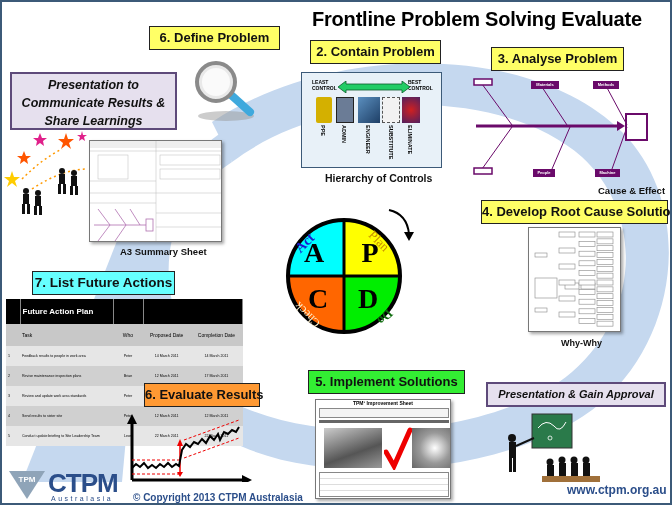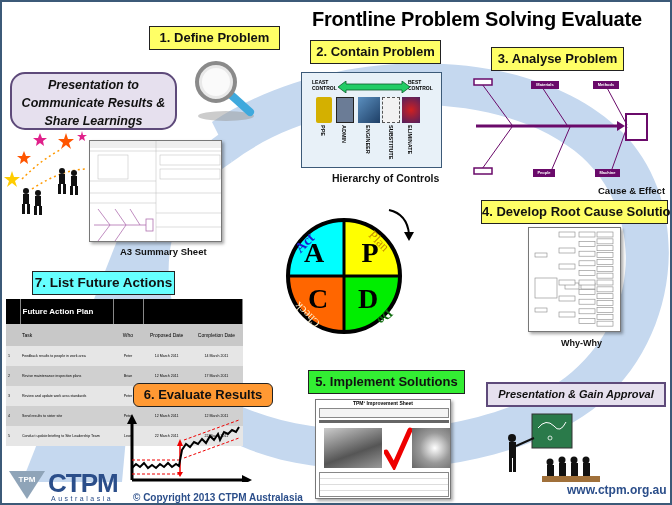--- a/index.html
+++ b/index.html
@@ -41,21 +41,21 @@
 <div id="frame">
 
   <svg id="swirl" viewBox="0 0 672 505">
     <path d="M 210 120 C 330 40, 530 40, 620 130 C 690 200, 680 330, 600 400 C 520 470, 330 490, 230 440 L 230 400 C 330 450, 500 430, 570 370 C 640 310, 640 210, 580 155 C 500 85, 330 85, 230 160 Z" fill="#c5d8ef"></path>
     <path d="M 130 300 C 120 240, 150 180, 220 130 L 230 160 C 170 200, 160 250, 170 300 Z" fill="#c5d8ef"></path>
     <path d="M 20 480 L 120 480 L 150 150 Z" fill="#c5d8ef"></path>
   </svg>
 
   <div class="abs title">Frontline Problem Solving Evaluate</div>
 
-  <div class="step yellow" style="left:147px;top:24px;width:131px;">1. Define Problem</div>
+  <div class="step yellow" style="left:147px;top:24px;width:131px;">6. Define Problem</div>
   <svg class="abs" style="left:190px;top:58px;width:70px;height:62px;">
     <ellipse cx="34" cy="56" rx="28" ry="5" fill="#999" opacity="0.5"></ellipse>
     <line x1="38" y1="34" x2="58" y2="52" stroke="#3fa9dd" stroke-width="8" stroke-linecap="round"></line>
     <circle cx="24" cy="22" r="19" fill="#e9e9e9" stroke="#8a8a8a" stroke-width="4"></circle>
     <circle cx="24" cy="22" r="14" fill="#fafafa"></circle>
   </svg>
 
   <div class="step yellow" style="left:308px;top:38px;width:131px;">2. Contain Problem</div>
   <div class="hoc">
     <div class="lbl" style="left:10px;top:6px;width:30px;">LEAST CONTROL</div>
@@ -67,21 +67,21 @@
     <div class="abs" style="left:34px;top:24px;width:18px;height:26px;background:#6b7c96;border:1px solid #222;"></div>
     <div class="abs" style="left:56px;top:24px;width:22px;height:26px;background:linear-gradient(135deg,#5b8fbf,#1e3f66);"></div>
     <div class="abs" style="left:80px;top:24px;width:18px;height:26px;background:#f2f2f2;border:1px dashed #555;"></div>
     <div class="abs" style="left:100px;top:24px;width:18px;height:26px;background:radial-gradient(circle,#d02020,#502060);"></div>
     <div class="vl" style="left:18px;top:52px;">PPE</div>
     <div class="vl" style="left:39px;top:52px;">ADMIN</div>
     <div class="vl" style="left:63px;top:52px;">ENGINEER</div>
     <div class="vl" style="left:86px;top:52px;">SUBSTITUTE</div>
     <div class="vl" style="left:105px;top:52px;">ELIMINATE</div>
   </div>
-  <div class="caption" style="left:330px;top:170px;font-size:10.5px;">Hierarchy of Controls</div>
+  <div class="caption" style="left:323px;top:170px;font-size:10.5px;">Hierarchy of Controls</div>
 
   <div class="step yellow" style="left:489px;top:45px;width:133px;">3. Analyse Problem</div>
   <svg class="abs" style="left:470px;top:75px;width:190px;height:105px;">
     <line x1="4" y1="49" x2="145" y2="49" stroke="#6a0a6a" stroke-width="3"></line>
     <polygon points="145,44 153,49 145,54" fill="#6a0a6a"></polygon>
     <rect x="154" y="37" width="21" height="26" fill="#fff" stroke="#6a0a6a" stroke-width="2"></rect>
     <line x1="10" y1="7" x2="40" y2="48" stroke="#6a0a6a" stroke-width="1"></line>
     <line x1="68" y1="7" x2="95" y2="48" stroke="#6a0a6a" stroke-width="1"></line>
     <line x1="133" y1="7" x2="155" y2="48" stroke="#6a0a6a" stroke-width="1"></line>
     <line x1="10" y1="92" x2="40" y2="50" stroke="#6a0a6a" stroke-width="1"></line>
@@ -89,21 +89,21 @@
     <line x1="140" y1="92" x2="155" y2="50" stroke="#6a0a6a" stroke-width="1"></line>
     <rect x="2" y="2" width="18" height="6" fill="#fff" stroke="#6a0a6a" stroke-width="1.5"></rect>
     <rect x="2" y="91" width="18" height="6" fill="#fff" stroke="#6a0a6a" stroke-width="1.5"></rect>
   </svg>
   <div class="fab-lbl" style="left:529px;top:79px;width:28px;">Materials</div>
   <div class="fab-lbl" style="left:591px;top:79px;width:26px;">Methods</div>
   <div class="fab-lbl" style="left:531px;top:167px;width:22px;">People</div>
   <div class="fab-lbl" style="left:593px;top:167px;width:25px;">Machine</div>
   <div class="caption" style="left:596px;top:183px;font-size:9.5px;">Cause &amp; Effect</div>
 
-  <div class="purplebox" style="left:8px;top:70px;width:167px;height:58px;font-size:12.5px;line-height:18px;padding-top:2px;border-radius:15px;">Presentation to Communicate Results &amp; Share Learnings</div>
+  <div class="purplebox" style="left:8px;top:70px;width:167px;height:58px;font-size:12.5px;line-height:18px;padding-top:2px;">Presentation to Communicate Results &amp; Share Learnings</div>
   <svg class="abs" style="left:0px;top:127px;width:90px;height:88px;">
     <polygon points="10,42 12,48 18,48 13,52 15,58 10,54 5,58 7,52 2,48 8,48" fill="#ffcc00"></polygon>
     <polygon points="22,22 24,27 29,27 25,30 26,35 22,32 18,35 19,30 15,27 20,27" fill="#ff5500"></polygon>
     <polygon points="38,4 40,9 45,9 41,12 42,17 38,14 34,17 35,12 31,9 36,9" fill="#e0208a"></polygon>
     <polygon points="64,4 66,10 72,10 67,14 69,20 64,16 59,20 61,14 56,10 62,10" fill="#ff5500"></polygon>
     <polygon points="80,2 81,6 85,6 82,8 83,12 80,10 77,12 78,8 75,6 79,6" fill="#e0208a"></polygon>
     <path d="M20 50 Q40 30 60 20 M30 60 Q60 40 85 40" stroke="#ff9900" stroke-width="1.5" stroke-dasharray="2,3" fill="none"></path>
     <g fill="#111">
       <circle cx="24" cy="62" r="3"></circle>
         <rect x="21" y="65" width="6" height="10"></rect>
@@ -271,21 +271,21 @@
             <td>5</td>
             <td>Conduct update briefing to Site Leadership Team</td>
             <td style="text-align: center;">Leon</td>
             <td style="text-align: center;">22 March 2011</td>
             <td style="text-align: center;">22 March 2011</td>
           </tr>
         </tbody>
     </table>
   </div>
 
-  <div class="step orange" style="left:131px;top:381px;width:140px;font-size:13px;border-radius:6px;">6. Evaluate Results</div>
+  <div class="step orange" style="left:142px;top:381px;width:116px;font-size:13px;">6. Evaluate Results</div>
   <svg class="abs" style="left:122px;top:412px;width:130px;height:68px;">
     <line x1="8" y1="66" x2="8" y2="8" stroke="#000" stroke-width="3"></line>
     <polygon points="3,10 8,0 13,10" fill="#000"></polygon>
     <line x1="8" y1="66" x2="120" y2="66" stroke="#000" stroke-width="3"></line>
     <polygon points="118,61 128,66 118,71" fill="#000"></polygon>
     <line x1="8" y1="46" x2="56" y2="46" stroke="#e00" stroke-width="1" stroke-dasharray="3,2"></line>
     <line x1="8" y1="60" x2="56" y2="60" stroke="#e00" stroke-width="1" stroke-dasharray="3,2"></line>
     <line x1="60" y1="26" x2="115" y2="6" stroke="#e00" stroke-width="1" stroke-dasharray="3,2"></line>
     <line x1="60" y1="44" x2="115" y2="24" stroke="#e00" stroke-width="1" stroke-dasharray="3,2"></line>
     <line x1="56" y1="30" x2="56" y2="60" stroke="#e00" stroke-width="1.5"></line>

